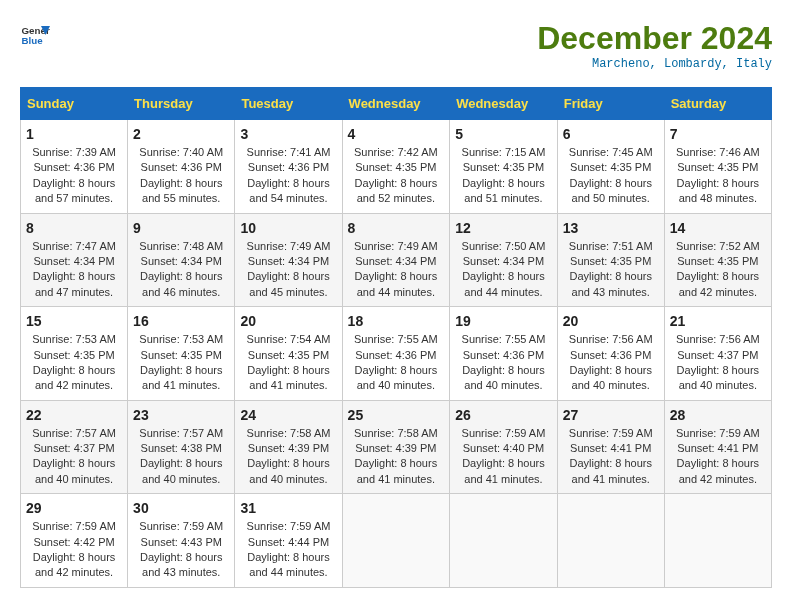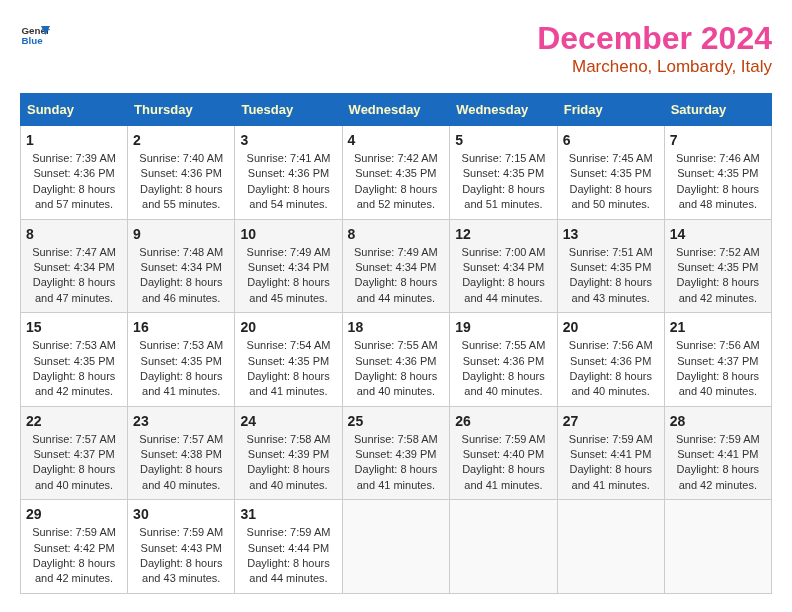--- a/index.html
+++ b/index.html
@@ -24,34 +24,35 @@
     .logo-icon {
       width: 30px;
       height: 30px;
     }
     .title-block {
       text-align: right;
     }
     .calendar-title {
       font-size: 32px;
       font-weight: bold;
-      color: #ec4899;
+      color: #4d7c0f;
     }
     .calendar-subtitle {
-      font-size: 17px;
-      color: #c2410c;
+      font-size: 12px;
+      color: #0369a1;
+      font-family: Liberation Mono, monospace;
     }
     table {
       width: 100%;
       border-collapse: collapse;
       font-size: 11px;
     }
     thead tr th {
       background-color: #1a6bbf;
-      color: #fef9c3;
+      color: #fde047;
       font-size: 13px;
       font-weight: bold;
       padding: 8px 6px;
       text-align: left;
       border: 1px solid #1a6bbf;
     }
     tbody tr td {
       border: 1px solid #ccc;
       vertical-align: top;
       padding: 6px 5px;
@@ -195,21 +196,21 @@
         <span class="day-num">8</span>
         <div class="day-info">
           <span>Sunrise: 7:49 AM</span><br>
           <span>Sunset: 4:34 PM</span><br>
           <span>Daylight: 8 hours and 44 minutes.</span>
         </div>
       </td>
         <td>
         <span class="day-num">12</span>
         <div class="day-info">
-          <span>Sunrise: 7:00 AM</span><br>
+          <span>Sunrise: 7:50 AM</span><br>
           <span>Sunset: 4:34 PM</span><br>
           <span>Daylight: 8 hours and 44 minutes.</span>
         </div>
       </td>
         <td>
         <span class="day-num">13</span>
         <div class="day-info">
           <span>Sunrise: 7:51 AM</span><br>
           <span>Sunset: 4:35 PM</span><br>
           <span>Daylight: 8 hours and 43 minutes.</span>

